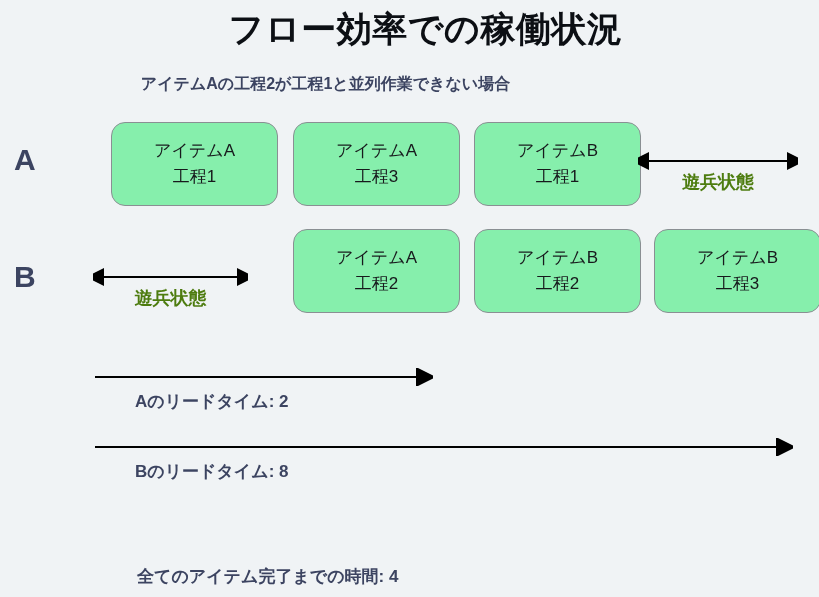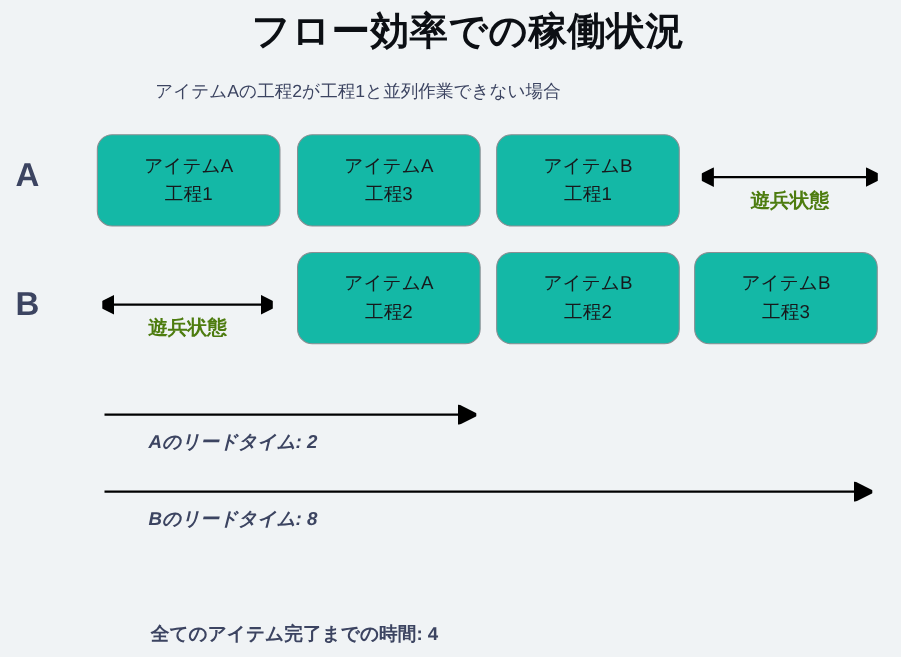--- a/index.html
+++ b/index.html
@@ -34,21 +34,21 @@
     letter-spacing: 0.5px;
     line-height: 1.2;
   }
   .subtitle {
     position: absolute;
     left: 0;
     top: 74px;
     width: 651px;
     text-align: center;
     font-size: 16px;
-    font-weight: normal;
+    font-weight: bold;
     color: #3c4461;
     line-height: 1.2;
   }
 
   
   .row-label {
     position: absolute;
     font-size: 30px;
     font-weight: bold;
     color: #3c4461;
@@ -56,29 +56,30 @@
   }
   #label-a { left: 14px; top: 145px; }
   #label-b { left: 14px; top: 262px; }
 
   
   .task-box {
     position: absolute;
     height: 84px;
     border: 1.6px solid #8a8f93;
     border-radius: 14px;
-    background: #14b8a6;
+    background: #86efac;
     display: flex;
     flex-direction: column;
     align-items: center;
     justify-content: center;
     box-sizing: border-box;
     color: #17191c;
     font-size: 17px;
     line-height: 1.55;
+    margin-left: 23px;
   }
   .task-box .line { display: block; white-space: nowrap; }
 
   
   .idle-marker { position: absolute; }
   .idle-marker .idle-label {
     position: absolute;
     width: 100%;
     text-align: center;
     top: 18px;
@@ -93,21 +94,20 @@
   .leadtime { position: absolute; }
   .leadtime svg { display: block; }
   .leadtime-label {
     position: absolute;
     top: 22px;
     left: 42px;
     font-size: 17px;
     font-weight: bold;
     color: #3c4461;
     white-space: nowrap;
-    font-style: italic;
   }
 
   .summary {
     position: absolute;
     left: 137px;
     top: 544px;
     font-size: 17px;
     font-weight: bold;
     color: #3c4461;
     white-space: nowrap;

